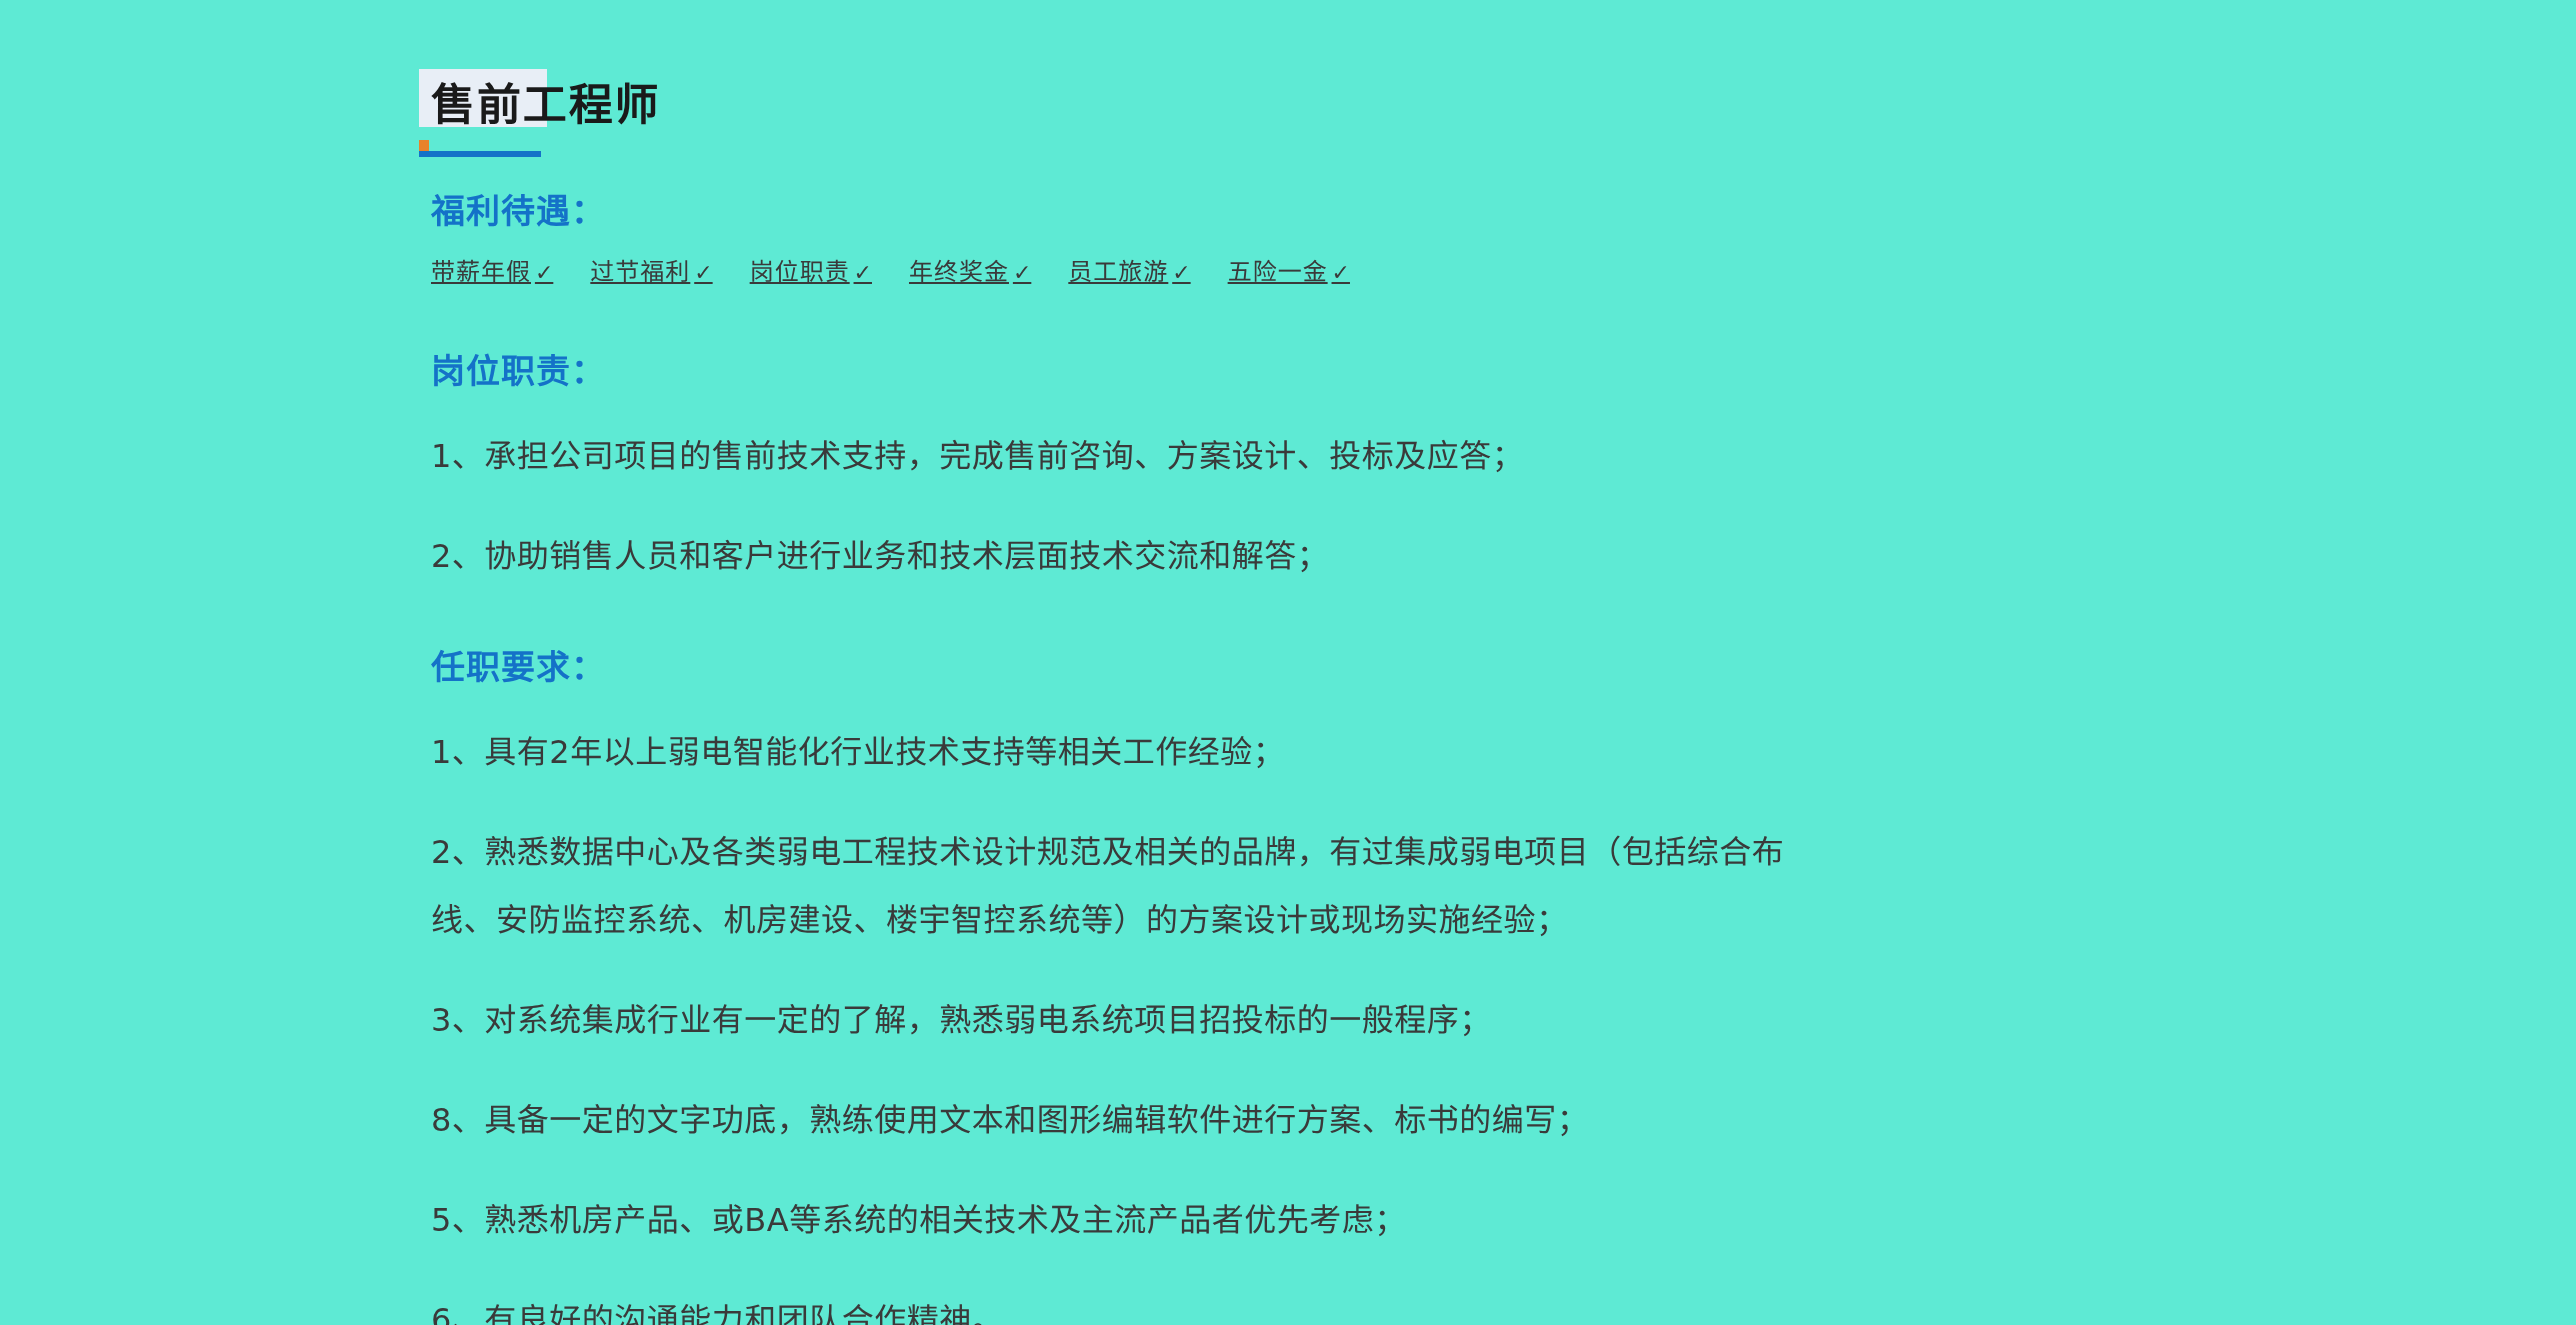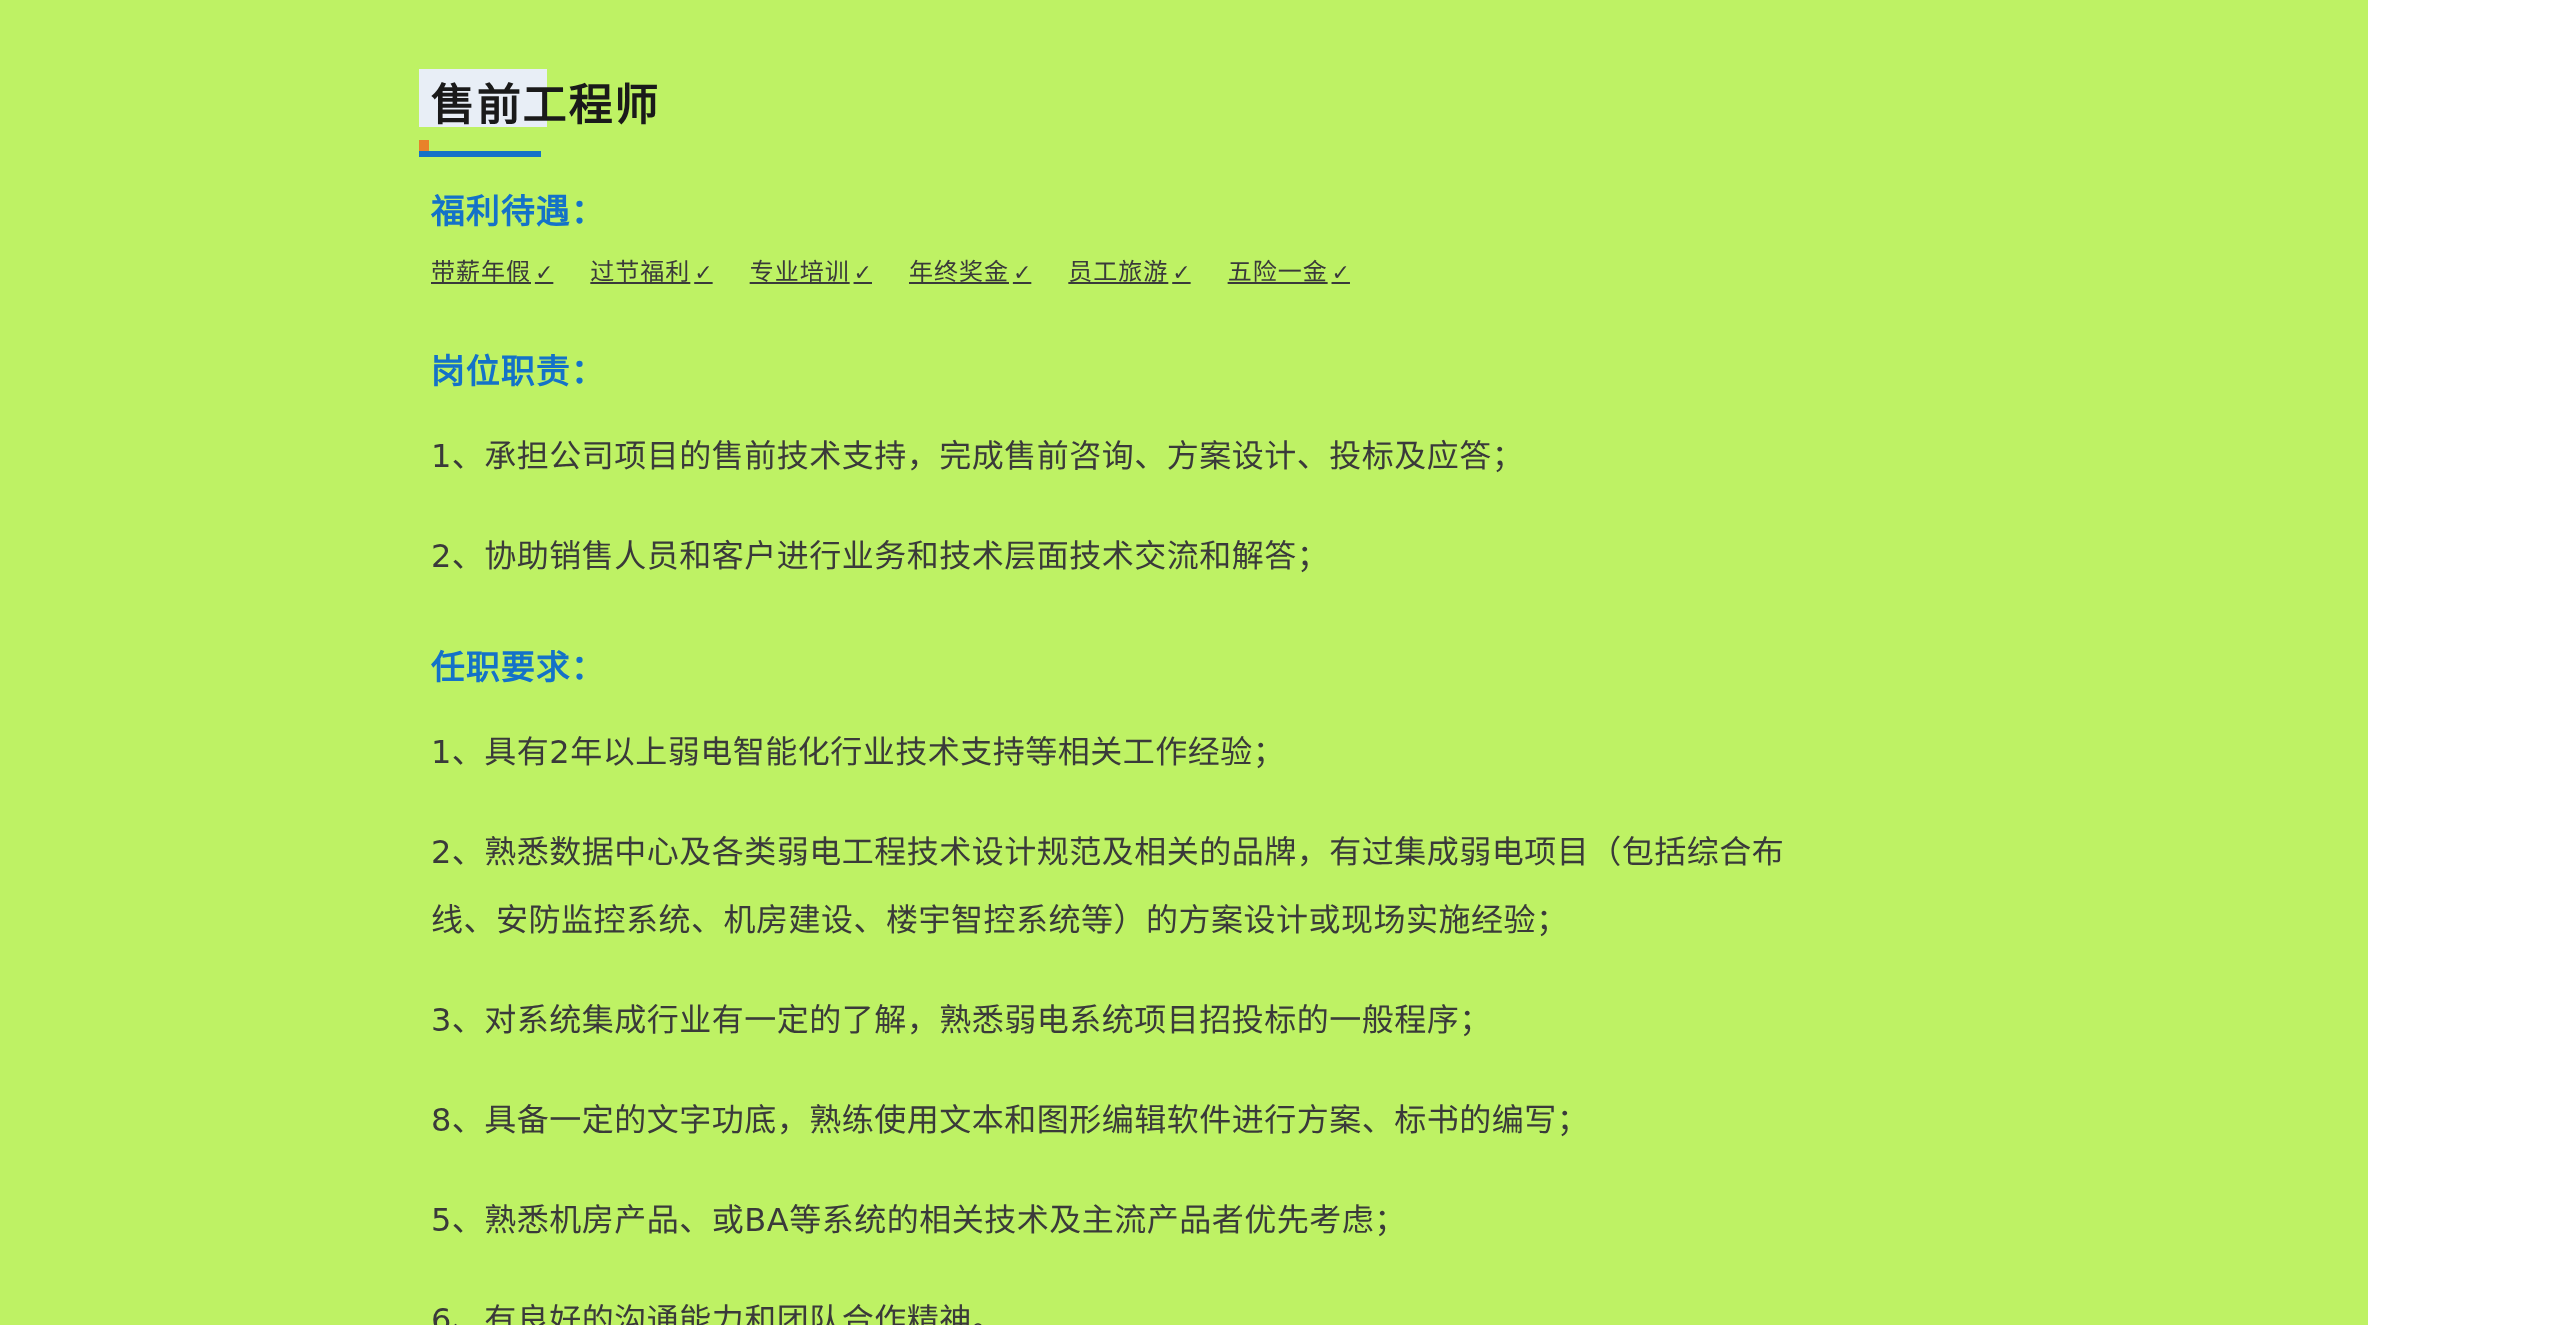--- a/index.html
+++ b/index.html
@@ -10,23 +10,23 @@
   body {
     width: 2576px;
     height: 1325px;
     font-family: "DejaVu Sans", "Liberation Sans", sans-serif;
     color: #333333;
     overflow: hidden;
   }
 
   .page {
     position: relative;
-    width: 2368px;
+    width: 2576px;
     height: 1325px;
-    background: #bef264;
+    background: #5eead4;
   }
 
   .content {
     position: absolute;
     left: 431px;
     top: 75px;
     width: 1637px;
   }
 
   
@@ -144,21 +144,21 @@
       <div class="benefits-row">
         <span class="benefit-item">
           <span class="benefit-label">带薪年假</span>
             <span class="benefit-check">✓</span>
         </span>
         <span class="benefit-item">
           <span class="benefit-label">过节福利</span>
             <span class="benefit-check">✓</span>
         </span>
         <span class="benefit-item">
-          <span class="benefit-label">专业培训</span>
+          <span class="benefit-label">岗位职责</span>
             <span class="benefit-check">✓</span>
         </span>
         <span class="benefit-item">
           <span class="benefit-label">年终奖金</span>
             <span class="benefit-check">✓</span>
         </span>
         <span class="benefit-item">
           <span class="benefit-label">员工旅游</span>
             <span class="benefit-check">✓</span>
         </span>

